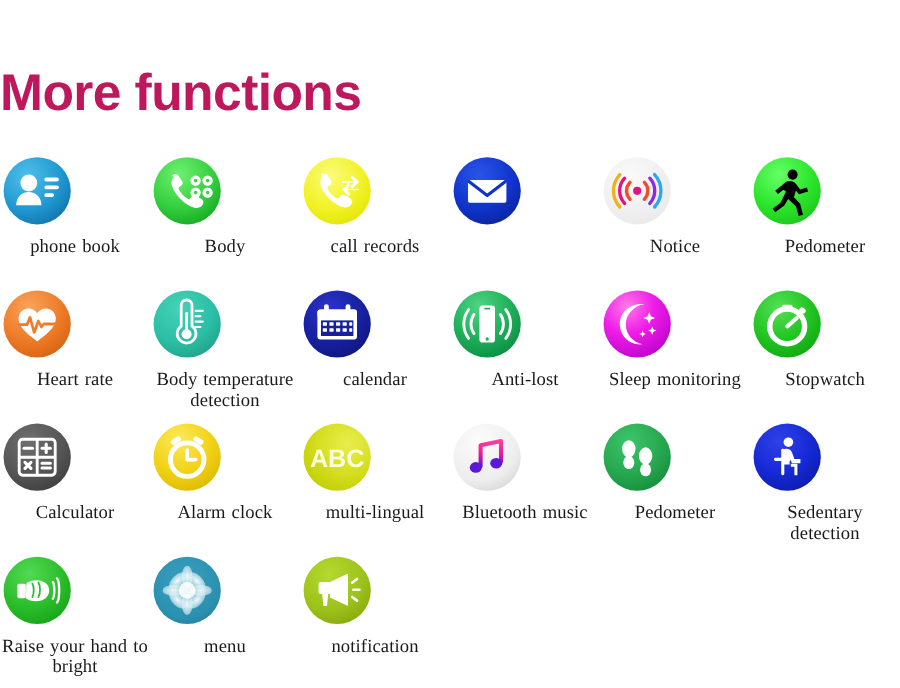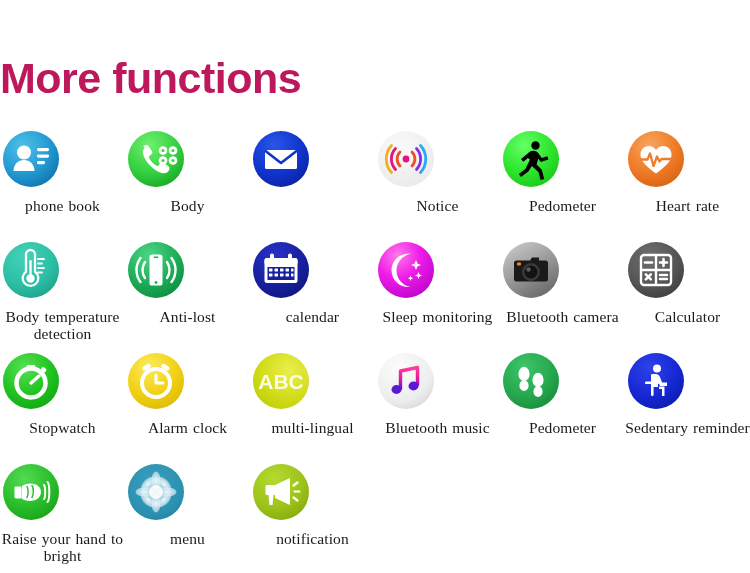--- a/index.html
+++ b/index.html
@@ -117,20 +117,38 @@
             <circle cx="38" cy="22.5" r="1.5"></circle>
               <circle cx="48" cy="22.5" r="1.5"></circle>
             <circle cx="38" cy="32.5" r="1.5"></circle>
               <circle cx="48" cy="32.5" r="1.5"></circle>
           </g>
         </svg>
       </div>
       <div class="cell-label">Body</div>
     </div>
 
+    <div class="cell">
+      <div class="icon-wrap">
+        <svg width="62" height="62" viewBox="0 0 62 62">
+          <defs>
+              <radialGradient id="g-cr" cx="40%" cy="28%" r="85%">
+            <stop offset="0%" stop-color="#fbfb7e"></stop>
+                <stop offset="55%" stop-color="#f2f228"></stop>
+                <stop offset="100%" stop-color="#e2e200"></stop>
+          </radialGradient>
+            </defs>
+          <circle cx="31" cy="31" r="28" fill="url(#g-cr)"></circle>
+          <path d="M17.5 17.5c2-1.6 4.1-1.2 5.3 0.6l3 4.4c0.9 1.4 0.6 2.6-0.7 3.6l-1.8 1.4c-0.6 0.5-0.7 1-0.3 1.8 1.6 3.3 4.4 6.2 7.6 7.9 0.8 0.4 1.3 0.3 1.8-0.3l1.5-1.8c1-1.2 2.2-1.4 3.5-0.6l4.4 2.8c1.9 1.2 2.3 3.3 0.7 5.3-1.6 2-4 2.7-6.6 2-7.5-2-16.3-10.6-18.6-18.3-0.8-2.7-0.2-5.2 1.2-6.8z" fill="#fff"></path>
+          <path d="M35 23h10l-3-3.2 1.6-1.6 5.6 5.4-5.6 5.4-1.6-1.6 3-3.2H35z" fill="#fff"></path>
+          <path d="M49 30.5H39l3 3.2-1.6 1.6-5.6-5.4 5.6-5.4 1.6 1.6-3 3.2h10z" fill="#fff"></path>
+        </svg>
+      </div>
+      <div class="cell-label">call records</div>
+    </div>
 
     <div class="cell">
       <div class="icon-wrap">
         <svg width="62" height="62" viewBox="0 0 62 62">
           <defs>
               <radialGradient id="g-inf" cx="38%" cy="26%" r="85%">
             <stop offset="0%" stop-color="#2a55e8"></stop>
                 <stop offset="60%" stop-color="#0f33cc"></stop>
                 <stop offset="100%" stop-color="#0a2296"></stop>
           </radialGradient>
@@ -220,43 +238,20 @@
           <rect x="29.4" y="21" width="2.3" height="16" rx="1.1" fill="#fff"></rect>
           <g stroke="#fff" stroke-width="1.8" stroke-linecap="round">
             <path d="M38 20h6"></path>
               <path d="M38 24.5h4"></path>
               <path d="M38 29h6"></path>
               <path d="M38 33.5h4"></path>
           </g>
         </svg>
       </div>
       <div class="cell-label">Body temperature detection</div>
-    </div>
-
-    <div class="cell">
-      <div class="icon-wrap">
-        <svg width="62" height="62" viewBox="0 0 62 62">
-          <defs>
-              <radialGradient id="g-al" cx="38%" cy="24%" r="85%">
-            <stop offset="0%" stop-color="#4fd486"></stop>
-                <stop offset="55%" stop-color="#1eb05a"></stop>
-                <stop offset="100%" stop-color="#0b8a3f"></stop>
-          </radialGradient>
-            </defs>
-          <circle cx="31" cy="31" r="28" fill="url(#g-al)"></circle>
-          <rect x="24.5" y="15.5" width="13" height="31" rx="2.6" fill="#fff"></rect>
-          <rect x="28.5" y="17.5" width="5" height="1.4" rx="0.7" fill="#1eb05a"></rect>
-          <circle cx="31" cy="43.5" r="1.4" fill="#1eb05a"></circle>
-          <path d="M20 23a14 14 0 000 16" fill="none" stroke="#fff" stroke-width="2.4" stroke-linecap="round"></path>
-          <path d="M42 23a14 14 0 010 16" fill="none" stroke="#fff" stroke-width="2.4" stroke-linecap="round"></path>
-          <path d="M15.5 19a20 20 0 000 24" fill="none" stroke="#fff" stroke-width="2.4" stroke-linecap="round"></path>
-          <path d="M46.5 19a20 20 0 010 24" fill="none" stroke="#fff" stroke-width="2.4" stroke-linecap="round"></path>
-        </svg>
-      </div>
-      <div class="cell-label">Anti-lost</div>
     </div>
 
     <div class="cell">
       <div class="icon-wrap">
         <svg width="62" height="62" viewBox="0 0 62 62">
           <defs>
               <radialGradient id="g-cal" cx="38%" cy="26%" r="85%">
             <stop offset="0%" stop-color="#2a33c8"></stop>
                 <stop offset="60%" stop-color="#17209e"></stop>
                 <stop offset="100%" stop-color="#0e157a"></stop>
@@ -282,55 +277,78 @@
           </g>
         </svg>
       </div>
       <div class="cell-label">calendar</div>
     </div>
 
     <div class="cell">
       <div class="icon-wrap">
         <svg width="62" height="62" viewBox="0 0 62 62">
           <defs>
+              <radialGradient id="g-al" cx="38%" cy="24%" r="85%">
+            <stop offset="0%" stop-color="#4fd486"></stop>
+                <stop offset="55%" stop-color="#1eb05a"></stop>
+                <stop offset="100%" stop-color="#0b8a3f"></stop>
+          </radialGradient>
+            </defs>
+          <circle cx="31" cy="31" r="28" fill="url(#g-al)"></circle>
+          <rect x="24.5" y="15.5" width="13" height="31" rx="2.6" fill="#fff"></rect>
+          <rect x="28.5" y="17.5" width="5" height="1.4" rx="0.7" fill="#1eb05a"></rect>
+          <circle cx="31" cy="43.5" r="1.4" fill="#1eb05a"></circle>
+          <path d="M20 23a14 14 0 000 16" fill="none" stroke="#fff" stroke-width="2.4" stroke-linecap="round"></path>
+          <path d="M42 23a14 14 0 010 16" fill="none" stroke="#fff" stroke-width="2.4" stroke-linecap="round"></path>
+          <path d="M15.5 19a20 20 0 000 24" fill="none" stroke="#fff" stroke-width="2.4" stroke-linecap="round"></path>
+          <path d="M46.5 19a20 20 0 010 24" fill="none" stroke="#fff" stroke-width="2.4" stroke-linecap="round"></path>
+        </svg>
+      </div>
+      <div class="cell-label">Anti-lost</div>
+    </div>
+
+    <div class="cell">
+      <div class="icon-wrap">
+        <svg width="62" height="62" viewBox="0 0 62 62">
+          <defs>
               <radialGradient id="g-slp" cx="35%" cy="24%" r="90%">
             <stop offset="0%" stop-color="#ff7ae8"></stop>
                 <stop offset="45%" stop-color="#ef1ce8"></stop>
                 <stop offset="100%" stop-color="#b400c8"></stop>
           </radialGradient>
             </defs>
           <circle cx="31" cy="31" r="28" fill="url(#g-slp)"></circle>
           <path d="M37 14.5c-9 1.2-15.5 8.5-15.5 17 0 8.2 6 15 14 16.4-10.5 1.2-19-6.8-19-16.7 0-9.6 8.5-17.9 20.5-16.7z" fill="#fff"></path>
           <path d="M41 21l1.4 3.6 3.6 1.4-3.6 1.4L41 31l-1.4-3.6-3.6-1.4 3.6-1.4z" fill="#fff"></path>
           <path d="M43.5 33l1 2.5 2.5 1-2.5 1-1 2.5-1-2.5-2.5-1 2.5-1z" fill="#fff"></path>
           <path d="M35.5 36.5l0.8 2 2 0.8-2 0.8-0.8 2-0.8-2-2-0.8 2-0.8z" fill="#fff"></path>
         </svg>
       </div>
       <div class="cell-label">Sleep monitoring</div>
     </div>
 
-    <div class="cell">
-      <div class="icon-wrap">
-        <svg width="62" height="62" viewBox="0 0 62 62">
-          <defs>
-              <linearGradient id="g-cam" x1="0" y1="0" x2="0.6" y2="1">
-            <stop offset="0%" stop-color="#cfcfcf"></stop>
-                <stop offset="50%" stop-color="#a0a0a0"></stop>
-                <stop offset="100%" stop-color="#6e6e6e"></stop>
-          </linearGradient>
-            </defs>
-          <circle cx="31" cy="31" r="28" fill="url(#g-cam)"></circle>
-          <path d="M22 21.5h8l2-3h7v3h6.5a2.5 2.5 0 012.5 2.5v16a2.5 2.5 0 01-2.5 2.5h-29a2.5 2.5 0 01-2.5-2.5V24a2.5 2.5 0 012.5-2.5z" fill="#1a1a1a"></path>
-          <circle cx="31" cy="33" r="9" fill="#3a3a3a"></circle>
-          <circle cx="31" cy="33" r="6.5" fill="#121212"></circle>
-          <circle cx="28.5" cy="30.5" r="2.2" fill="#5c5c5c"></circle>
-          <rect x="17" y="23.5" width="4" height="3" rx="1" fill="#f08a1e"></rect>
-        </svg>
-      </div>
-      <div class="cell-label">Bluetooth camera</div>
+
+    <div class="cell">
+      <div class="icon-wrap">
+        <svg width="62" height="62" viewBox="0 0 62 62">
+          <defs>
+              <radialGradient id="g-sw" cx="38%" cy="26%" r="85%">
+            <stop offset="0%" stop-color="#55e055"></stop>
+                <stop offset="55%" stop-color="#22c422"></stop>
+                <stop offset="100%" stop-color="#0da50d"></stop>
+          </radialGradient>
+            </defs>
+          <circle cx="31" cy="31" r="28" fill="url(#g-sw)"></circle>
+          <circle cx="31" cy="33" r="14.5" fill="none" stroke="#fff" stroke-width="4.5"></circle>
+          <rect x="26.5" y="15" width="9" height="4.2" rx="1.6" fill="#fff"></rect>
+          <rect x="41" y="17.5" width="5.5" height="4.5" rx="2.2" fill="#fff" transform="rotate(38 43.7 19.7)"></rect>
+          <path d="M31 33l8-7" fill="none" stroke="#fff" stroke-width="3.4" stroke-linecap="round"></path>
+        </svg>
+      </div>
+      <div class="cell-label">Stopwatch</div>
     </div>
 
     <div class="cell">
       <div class="icon-wrap">
         <svg width="62" height="62" viewBox="0 0 62 62">
           <defs>
               <radialGradient id="g-calc" cx="38%" cy="26%" r="85%">
             <stop offset="0%" stop-color="#6e6e6e"></stop>
                 <stop offset="60%" stop-color="#555555"></stop>
                 <stop offset="100%" stop-color="#3b3b3b"></stop>
@@ -339,40 +357,20 @@
           <circle cx="31" cy="31" r="28" fill="url(#g-calc)"></circle>
           <rect x="16" y="16" width="30" height="30" rx="3" fill="none" stroke="#fff" stroke-width="2.4"></rect>
           <path d="M31 16v30M16 31h30" stroke="#fff" stroke-width="2.4"></path>
           <path d="M20 23.5h7" stroke="#fff" stroke-width="2.6" stroke-linecap="round"></path>
           <path d="M35 23.5h7M38.5 20v7" stroke="#fff" stroke-width="2.6" stroke-linecap="round"></path>
           <path d="M20.8 35.3l5 5M25.8 35.3l-5 5" stroke="#fff" stroke-width="2.6" stroke-linecap="round"></path>
           <path d="M35 36h7M35 40h7" stroke="#fff" stroke-width="2.6" stroke-linecap="round"></path>
         </svg>
       </div>
       <div class="cell-label">Calculator</div>
-    </div>
-
-    <div class="cell">
-      <div class="icon-wrap">
-        <svg width="62" height="62" viewBox="0 0 62 62">
-          <defs>
-              <radialGradient id="g-sw" cx="38%" cy="26%" r="85%">
-            <stop offset="0%" stop-color="#55e055"></stop>
-                <stop offset="55%" stop-color="#22c422"></stop>
-                <stop offset="100%" stop-color="#0da50d"></stop>
-          </radialGradient>
-            </defs>
-          <circle cx="31" cy="31" r="28" fill="url(#g-sw)"></circle>
-          <circle cx="31" cy="33" r="14.5" fill="none" stroke="#fff" stroke-width="4.5"></circle>
-          <rect x="26.5" y="15" width="9" height="4.2" rx="1.6" fill="#fff"></rect>
-          <rect x="41" y="17.5" width="5.5" height="4.5" rx="2.2" fill="#fff" transform="rotate(38 43.7 19.7)"></rect>
-          <path d="M31 33l8-7" fill="none" stroke="#fff" stroke-width="3.4" stroke-linecap="round"></path>
-        </svg>
-      </div>
-      <div class="cell-label">Stopwatch</div>
     </div>
 
     <div class="cell">
       <div class="icon-wrap">
         <svg width="62" height="62" viewBox="0 0 62 62">
           <defs>
               <radialGradient id="g-alc" cx="38%" cy="24%" r="85%">
             <stop offset="0%" stop-color="#fbe95a"></stop>
                 <stop offset="55%" stop-color="#f2d318"></stop>
                 <stop offset="100%" stop-color="#dcb800"></stop>
@@ -460,21 +458,21 @@
           </radialGradient>
             </defs>
           <circle cx="31" cy="31" r="28" fill="url(#g-sed)"></circle>
           <circle cx="32" cy="18.5" r="4" fill="#fff"></circle>
           <path d="M27.5 24.5c3.5-1.2 6.5 0 7.5 2.5l2 5.5h5v3.5h-7l-2-4.5v5.5h-5.5z" fill="#fff"></path>
           <rect x="26" y="24" width="2.6" height="22" rx="1.2" fill="#fff"></rect>
           <rect x="20" y="31.5" width="14" height="2.6" rx="1.2" fill="#fff"></rect>
           <path d="M34 36.5h5.5v9.5H37v-7h-3z" fill="#fff"></path>
         </svg>
       </div>
-      <div class="cell-label">Sedentary reminder</div>
+      <div class="cell-label">Sedentary detection</div>
     </div>
 
     <div class="cell">
       <div class="icon-wrap">
         <svg width="62" height="62" viewBox="0 0 62 62">
           <defs>
               <radialGradient id="g-rh" cx="38%" cy="26%" r="85%">
             <stop offset="0%" stop-color="#53d953"></stop>
                 <stop offset="55%" stop-color="#2cbf2c"></stop>
                 <stop offset="100%" stop-color="#14a014"></stop>

